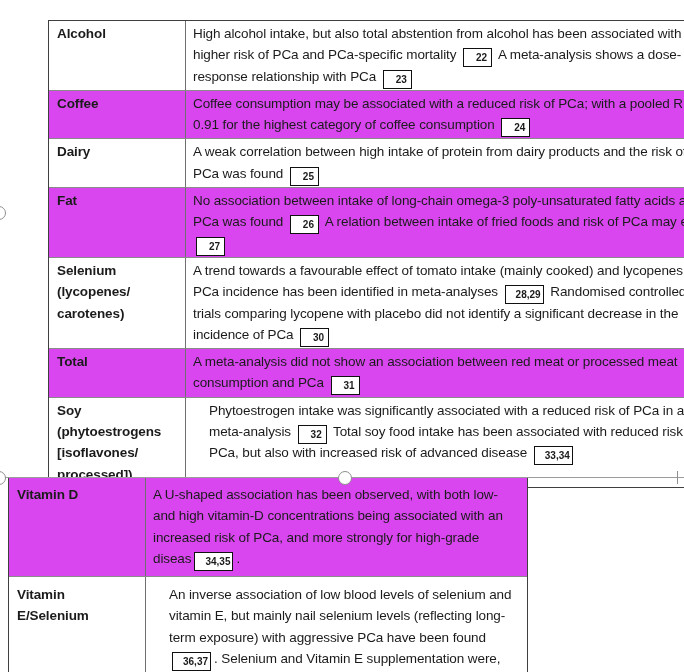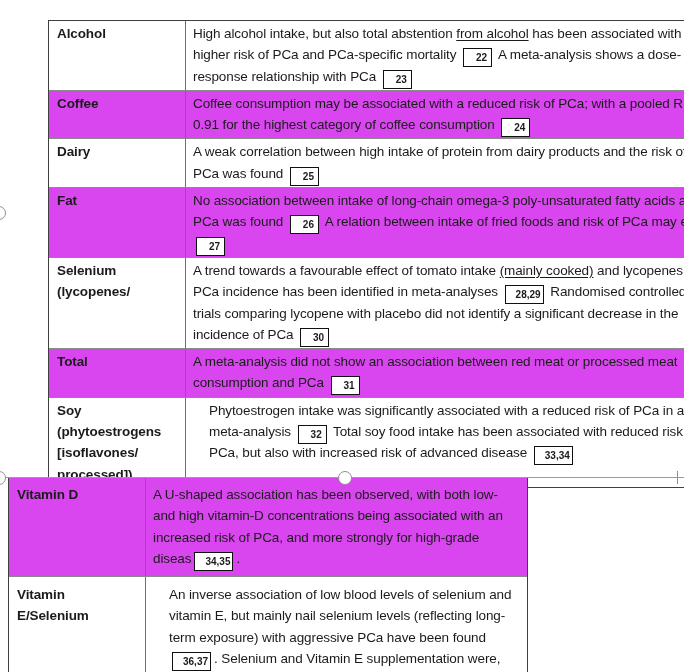--- a/index.html
+++ b/index.html
@@ -32,21 +32,21 @@
     border-right:1px solid #6f6f6f;
     font-weight:bold;
     padding:2px 6px 2px 8px;
   }
   #table2 .label-cell{padding-top:7px;}
   .content-cell{
     flex:1 1 auto;
     padding:2px 6px 3px 7px;
   }
   #table2 .content-cell{padding-top:7px;padding-bottom:7px;}
-  .u{text-decoration:underline;text-underline-offset:2px;}
+  .u{text-underline-offset:2px;}
   .ref-box{
     display:inline-block;
     border:1.5px solid #101010;
     background:#ffffff;
     font-weight:bold;font-size:10px;line-height:1;
     letter-spacing:0;
     padding:4px 2px 3px 10px;
     margin:0 3px;
     min-width:15px;text-align:center;
     position:relative;top:2px;
@@ -94,20 +94,21 @@
     <div class="t-row shaded">
       <div class="cell label-cell">
         <div>Fat</div>
       </div>
       <div class="cell content-cell"><span class="">No association between intake of long-chain omega-3 poly-unsaturated fatty acids and PCa was found </span><span class="ref-box">26</span><span class=""> A relation between intake of fried foods and risk of PCa may exist </span><span class="ref-box">27</span></div>
     </div>
     <div class="t-row">
       <div class="cell label-cell">
         <div>Selenium</div>
         <div>(lycopenes/</div>
+        <div>carotenes)</div>
       </div>
       <div class="cell content-cell"><span class="">A trend towards a favourable effect of tomato intake </span><span class="u">(mainly cooked)</span><span class=""> and lycopenes on PCa incidence has been identified in meta-analyses </span><span class="ref-box">28,29</span><span class=""> Randomised controlled trials comparing lycopene with placebo did not identify a significant decrease in the incidence of PCa </span><span class="ref-box">30</span></div>
     </div>
     <div class="t-row shaded">
       <div class="cell label-cell">
         <div>Total</div>
       </div>
       <div class="cell content-cell"><span class="">A meta-analysis did not show an association between red meat or processed meat consumption and PCa </span><span class="ref-box">31</span></div>
     </div>
     <div class="t-row">

